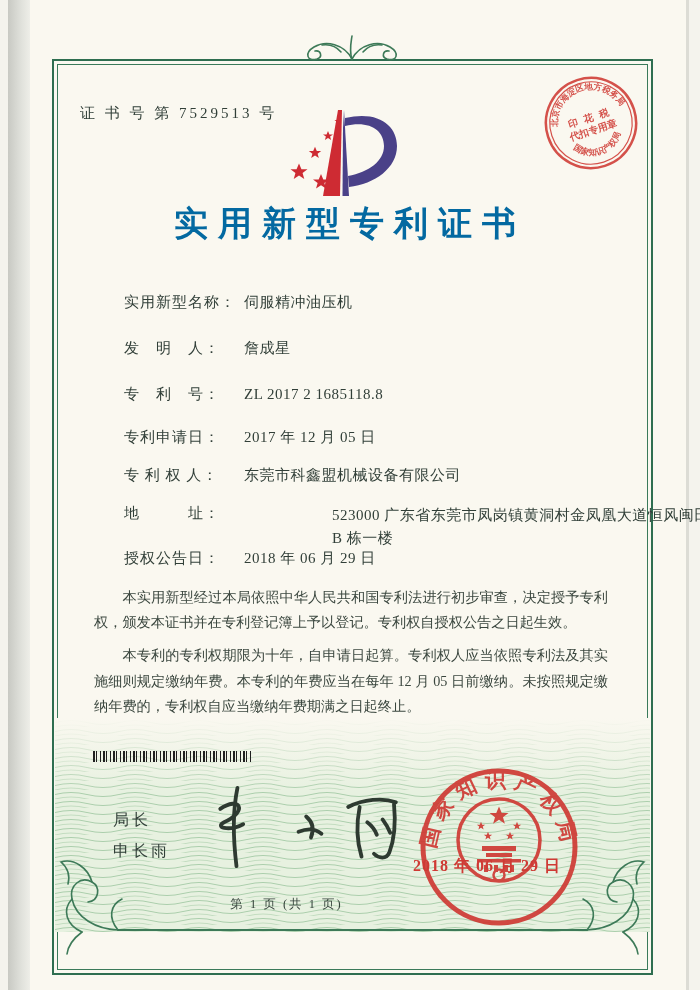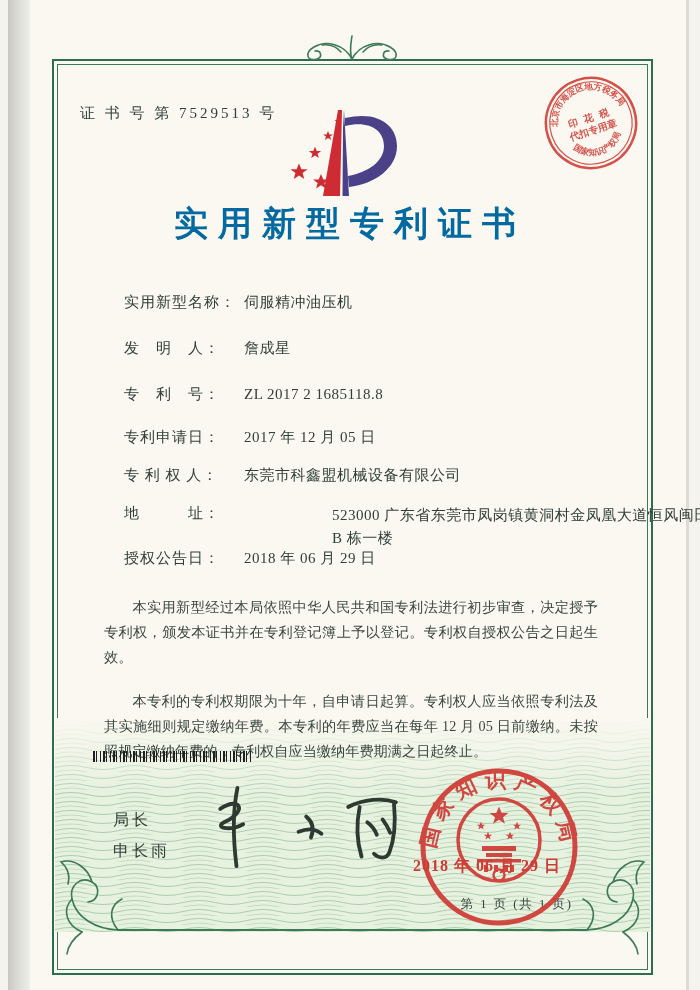--- a/index.html
+++ b/index.html
@@ -26,32 +26,32 @@
   .title{position:absolute;left:0;top:201px;width:700px;text-align:center;
     font-size:34px;font-weight:bold;letter-spacing:10px;color:#0369a1;z-index:4;}
   .row{position:absolute;left:88px;font-size:15px;z-index:4;white-space:nowrap;margin-left:36px;}
   .row .lbl{display:inline-block;width:118px;letter-spacing:1px;}
   .row .val{margin-left:2px;letter-spacing:0.5px;}
   .addr-val{position:absolute;left:208px;width:436px;white-space:normal;line-height:22.5px;letter-spacing:0.5px;}
   .grant-right{position:absolute;left:362px;top:0;}
   .grant-right .lbl{width:96px;}
   .body-text{position:absolute;left:86px;top:577px;width:530px;z-index:4;
     font-size:14.2px;line-height:25.2px;text-align:justify;color:#3a463e;}
-  .body-text p{margin:18px;text-indent:2em;}
+  .body-text p{margin:8px;text-indent:2em;}
   .barcode{position:absolute;left:93px;top:751px;width:158px;height:11px;z-index:4;
     background:repeating-linear-gradient(90deg,#1f1f1f 0 2px,rgba(0,0,0,0) 2px 3px,
       #1f1f1f 3px 4px,rgba(0,0,0,0) 4px 7px,#1f1f1f 7px 8px,rgba(0,0,0,0) 8px 10px);}
   .commissioner{position:absolute;left:113px;top:810px;z-index:4;font-size:16px;letter-spacing:3px;}
   .commissioner div{margin-bottom:10px;}
   .signature{position:absolute;left:205px;top:778px;width:210px;height:100px;z-index:5;}
   .seal{position:absolute;left:415px;top:758px;width:168px;height:182px;z-index:5;opacity:0.92;}
   .seal-date{position:absolute;left:413px;top:856px;width:185px;z-index:6;
     font-size:16px;color:#cf3a34;letter-spacing:1px;font-weight:bold;white-space:nowrap;}
   .tax-stamp{position:absolute;left:542px;top:74px;width:98px;height:98px;z-index:4;opacity:0.88;}
-  .footer{position:absolute;left:0;top:896px;width:573px;text-align:right;
+  .footer{position:absolute;left:0;top:896px;width:573px;text-align:center;
     font-size:12.5px;letter-spacing:2px;z-index:4;color:#36443c;}
 </style>
 </head>
 <body>
 
 <div class="scan-strip"></div>
 <div class="paper"></div>
 <div class="paper-edge"></div>
 
 <div class="frame">

